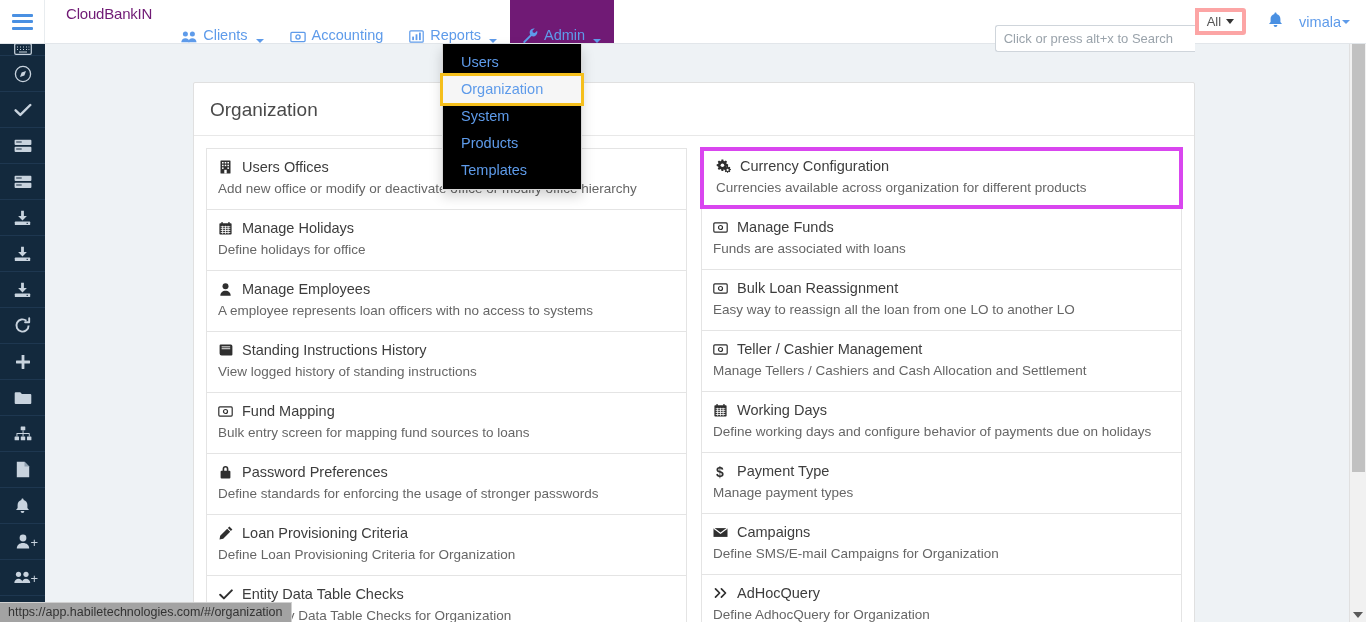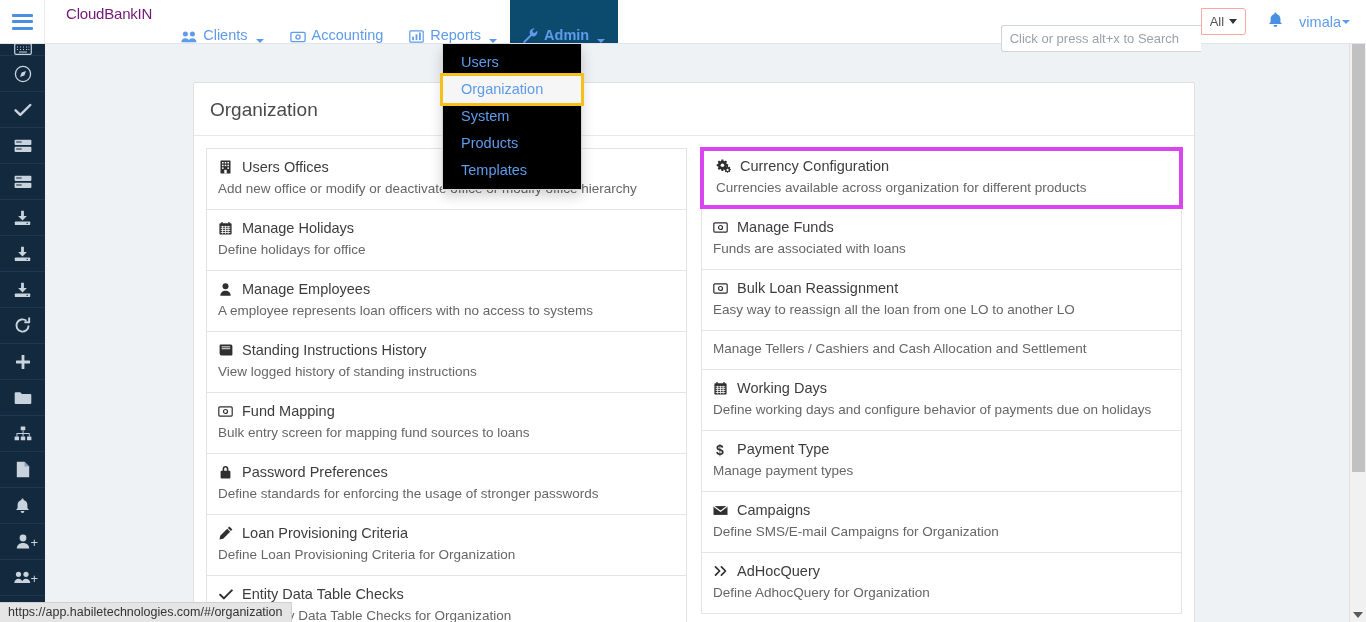--- a/index.html
+++ b/index.html
@@ -37,21 +37,21 @@
     color: #701a75; letter-spacing: -0.2px;
     text-decoration: none;
   }
   .navitem {
     display: flex; align-items: flex-end; gap: 6px;
     padding: 0 13px;
     color: #5e9bea; font-size: 14.5px;
     text-decoration: none; cursor: pointer;
     height: 43px;
   }
-  .navitem.active { background: #0c4a6e; font-weight: bold; }
+  .navitem.active { background: #701a75; }
   .navitem .caret {
     width:0;height:0;border-left:4px solid transparent;border-right:4px solid transparent;
     border-top:4px solid #5e9bea; margin-left:2px;
   }
   .nav-ico { font-size: 13px; line-height:1; display:inline-flex; align-items:center; }
   .nav-ico svg { display:block; }
 
   .topnav-right {
     margin-left: auto; display: flex; align-items: center;
     padding-right: 16px; gap: 0;
@@ -63,21 +63,21 @@
     width: 200px; height: 27px;
     border: 1px solid #cfd5db; border-right: none;
     border-radius: 3px 0 0 3px;
     padding: 0 8px; font-size: 13px;
     color: #555; font-family: "Liberation Sans", sans-serif;
     outline: none; background:#fff;margin-top:17px;
   }
   .searchbox input::placeholder { color: #9aa3ab; }
   .search-all {
     display:flex; align-items:center; gap:5px;
-    border: 1px solid #fca5a5; border-radius: 0 3px 3px 0;
+    border: 4px solid #fca5a5; border-radius: 0 3px 3px 0;
     padding: 0 8px; background: #fff; cursor:pointer;
     font-size: 13px; color: #555;
   }
   .search-all .caret {
     width:0;height:0;border-left:4px solid transparent;border-right:4px solid transparent;
     border-top:5px solid #333;
   }
   .bell-btn { padding: 0 16px 0 22px; cursor:pointer; display:flex; align-items:center; }
   .user-menu { display:flex; align-items:center; gap:1px; color:#5e9bea; font-size:14.5px; cursor:pointer; }
   .user-menu .caret {
@@ -191,21 +191,21 @@
   }
   .vscroll .arrow {
     position:absolute; bottom: 4px; left: 50%; transform: translateX(-50%);
     width:0;height:0;border-left:5px solid transparent;border-right:5px solid transparent;
     border-top:6px solid #5a5a5a;
   }
 
   
   .statusbar {
     position: absolute; left: 0; bottom: 0;
-    background: #e5e5e5;
+    background: #a3a3a3;
     border: 1px solid #d0d0d0; border-left: none; border-bottom: none;
     padding: 2px 8px 3px 8px;
     font-size: 12.5px; color: #333;
     z-index: 90;
     white-space: nowrap;
   }
 </style>
 </head>
 <body>
 
@@ -606,20 +606,29 @@
                   <rect x="0.8" y="0.9" width="13.4" height="9.2" rx="1"></rect>
                   <circle cx="7.5" cy="5.5" r="2"></circle>
                 </svg>
             </span>
             <span>Bulk Loan Reassignment</span>
           </div>
           <div class="card-desc">Easy way to reassign all the loan from one LO to another LO</div>
         </div>
 
         <div class="card">
+          <div class="card-title">
+            <span class="cico">
+              <svg width="15" height="11" viewBox="0 0 15 11" fill="none" stroke="#2f2f2f" stroke-width="1.2">
+                  <rect x="0.8" y="0.9" width="13.4" height="9.2" rx="1"></rect>
+                  <circle cx="7.5" cy="5.5" r="2"></circle>
+                </svg>
+            </span>
+            <span>Teller / Cashier Management</span>
+          </div>
           <div class="card-desc">Manage Tellers / Cashiers and Cash Allocation and Settlement</div>
         </div>
 
         <div class="card">
           <div class="card-title">
             <span class="cico">
               <svg width="13" height="13" viewBox="0 0 13 13" fill="#2f2f2f">
                   <rect x="0.4" y="1.2" width="12.2" height="11.4" rx="0.8"></rect>
                   <rect x="2.4" y="0" width="1.3" height="2.6"></rect>
                   <rect x="9.3" y="0" width="1.3" height="2.6"></rect>

